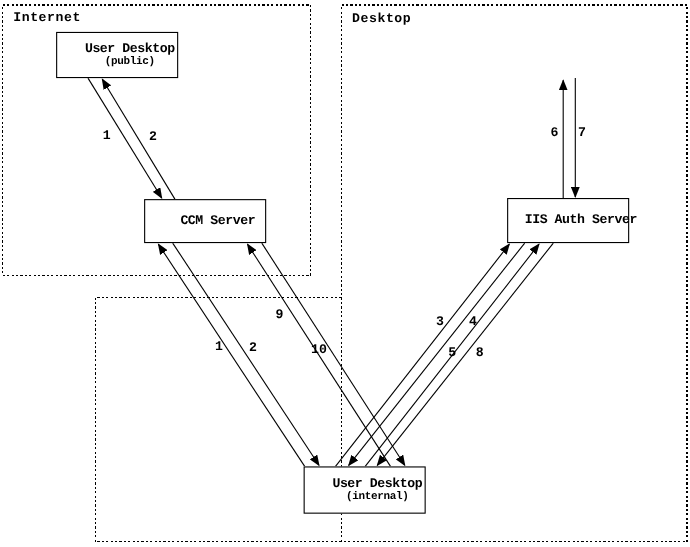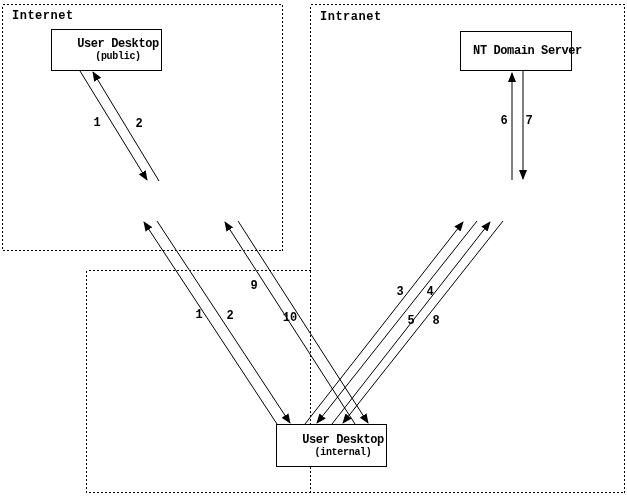--- a/index.html
+++ b/index.html
@@ -85,32 +85,35 @@
     <line x1="477" y1="221" x2="317" y2="423" stroke="#000" stroke-width="1" marker-end="url(#arrow)"></line>
 
     <line x1="332" y1="424" x2="490" y2="222" stroke="#000" stroke-width="1" marker-end="url(#arrow)"></line>
     <line x1="503" y1="221" x2="343" y2="423" stroke="#000" stroke-width="1" marker-end="url(#arrow)"></line>
 
     <line x1="512" y1="180" x2="512" y2="73" stroke="#000" stroke-width="1" marker-end="url(#arrow)"></line>
     <line x1="523" y1="71" x2="523" y2="179" stroke="#000" stroke-width="1" marker-end="url(#arrow)"></line>
   </svg>
 
   <div class="zone-label" style="left:12px; top:9px;">Internet</div>
-  <div class="zone-label" style="left:320px; top:10px;">Intranet</div>
+  <div class="zone-label" style="left:320px; top:10px;">Desktop</div>
 
   <div class="node" style="left:51px; top:29px; width:111px; height:42px;">
     <div class="node-title">User Desktop</div>
     <div class="node-sub">(public)</div>
   </div>
 
-
-  <div class="node" style="left:460px; top:31px; width:112px; height:40px;">
-    <div class="node-title">NT Domain Server</div>
+  <div class="node" style="left:131px; top:181px; width:111px; height:40px;">
+    <div class="node-title">CCM Server</div>
   </div>
 
+
+  <div class="node" style="left:461px; top:180px; width:111px; height:41px;">
+    <div class="node-title">IIS Auth Server</div>
+  </div>
 
   <div class="node" style="left:276px; top:424px; width:111px; height:43px;">
     <div class="node-title">User Desktop</div>
     <div class="node-sub">(internal)</div>
   </div>
 
   <div class="edge-label" style="left:97px;  top:117px;">1</div>
   <div class="edge-label" style="left:139px; top:118px;">2</div>
   <div class="edge-label" style="left:199px; top:309px;">1</div>
   <div class="edge-label" style="left:230px; top:310px;">2</div>

